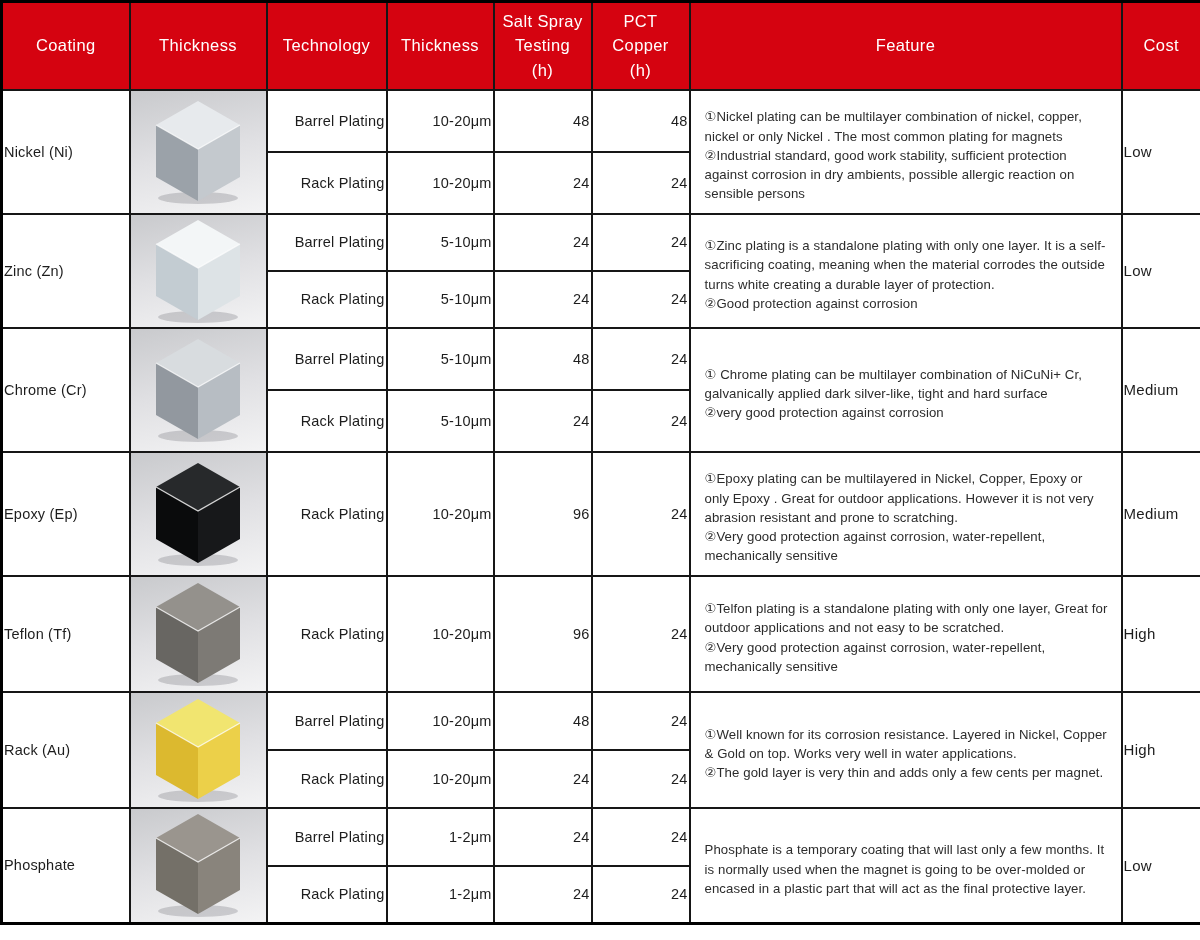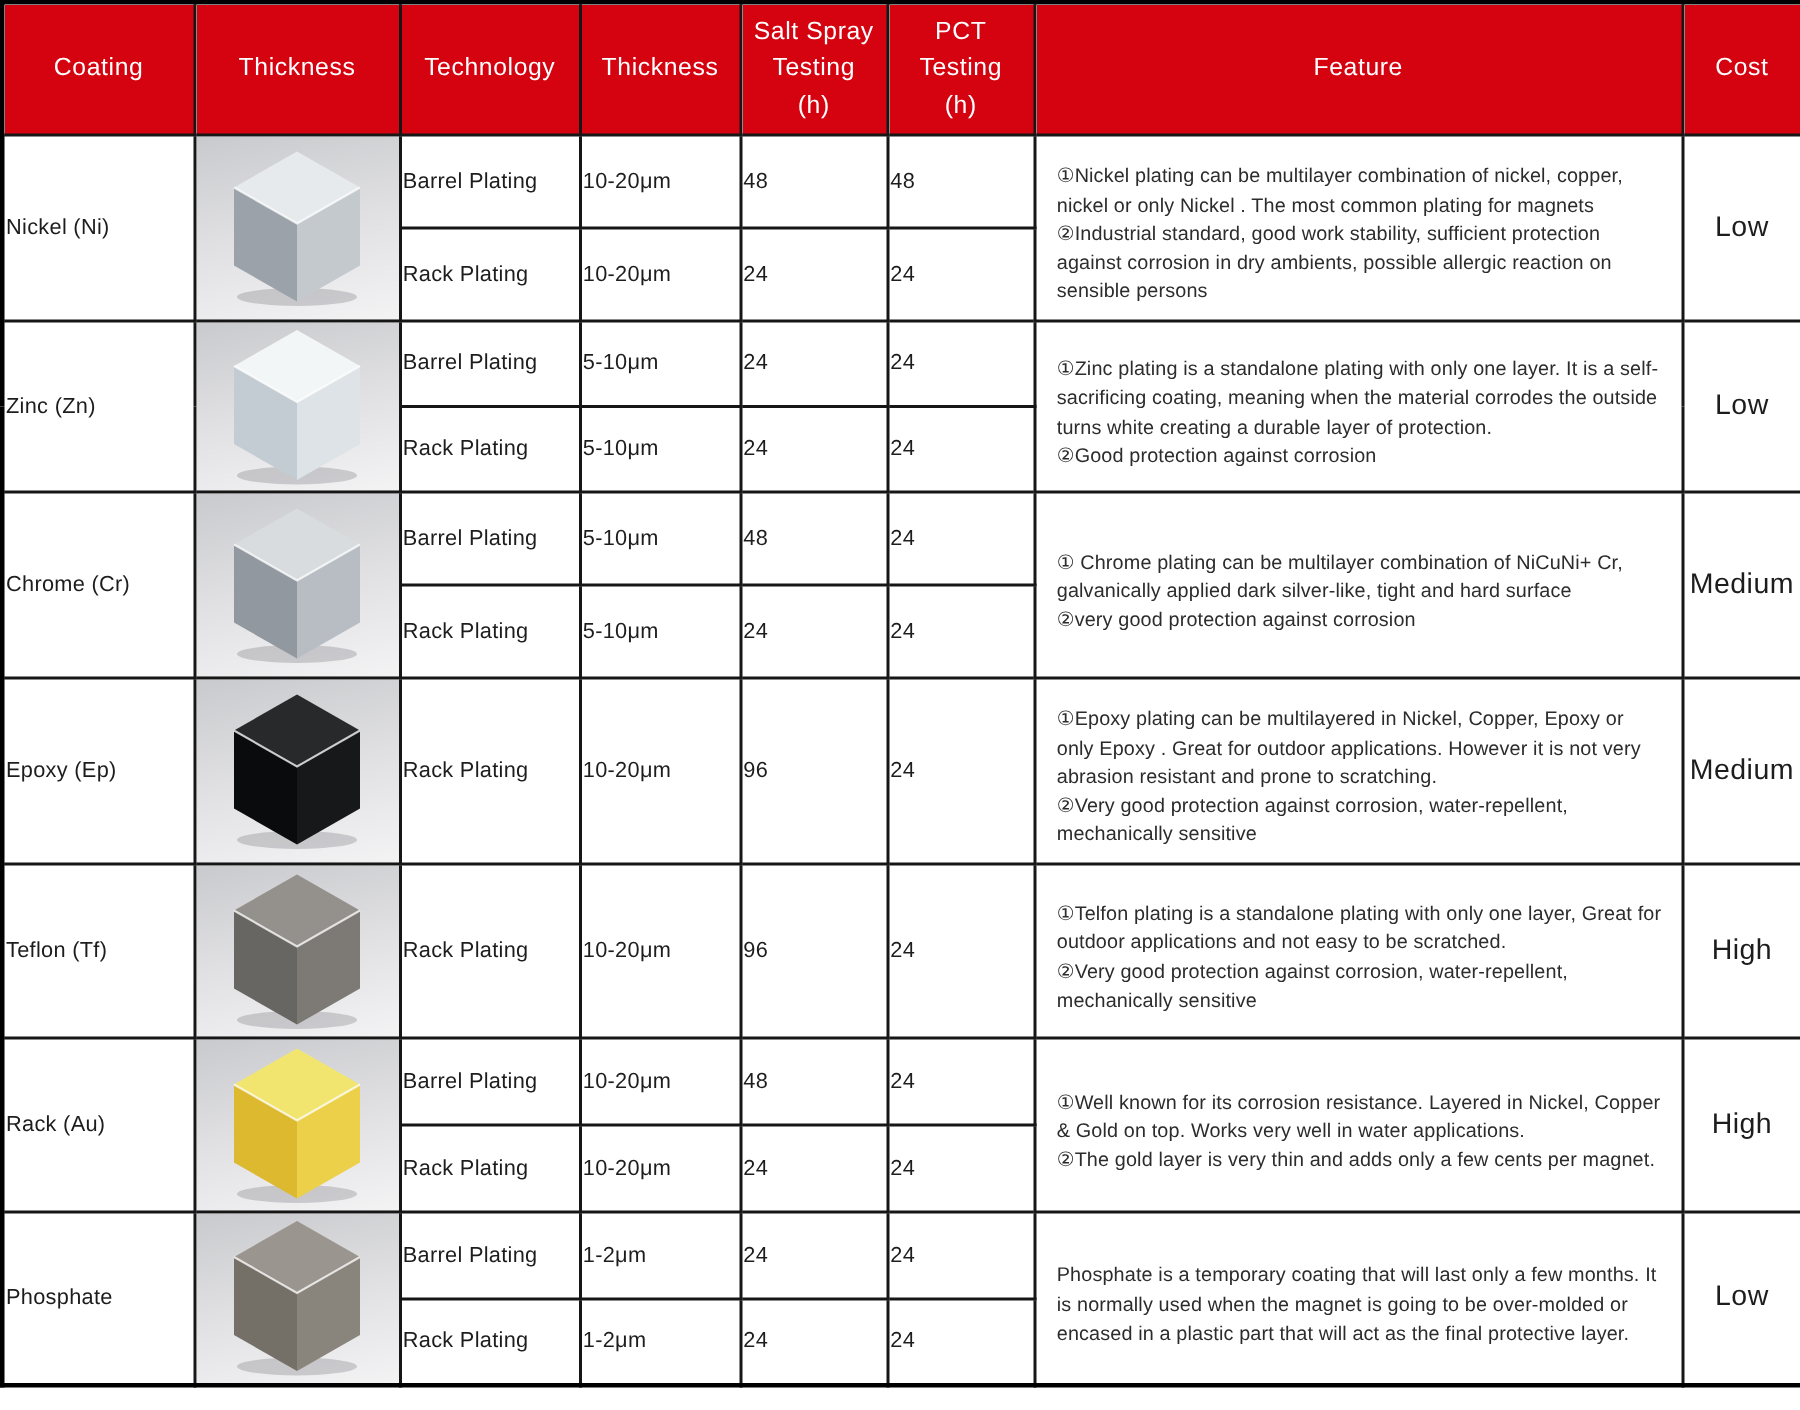--- a/index.html
+++ b/index.html
@@ -32,31 +32,31 @@
     padding:0;
     text-align:center;
     background:linear-gradient(168deg,#c9cacd 0%,#e0e0e3 50%,#f3f3f4 100%);
   }
   svg.cube{display:inline-block;vertical-align:middle;}
   .f-top{fill:var(--ct,#ddd);}
   .f-left{fill:var(--cl,#999);}
   .f-right{fill:var(--cr,#bbb);}
   .cube-shadow{fill:rgba(55,55,65,.20);}
   .edge{stroke:rgba(255,255,255,.75);stroke-width:1.4;fill:none;}
-  td.tech,td.thick,td.num{text-align:left;font-size:14.5px;color:#1d1d1d;letter-spacing:.2px;}
+  td.tech,td.thick,td.num{text-align:right;font-size:14.5px;color:#1d1d1d;letter-spacing:.2px;}
   td.feature{
     text-align:left;
     font-size:13.2px;
     line-height:1.46;
     color:#2c2c2c;
     padding:13px 12px 5px 14px;
     white-space:pre-line;
     letter-spacing:.1px;
   }
-  td.cost{text-align:center;font-size:19px;color:#1d1d1d;letter-spacing:.3px;}
+  td.cost{font-size:15px;color:#1d1d1d;letter-spacing:.3px;}
   tr.h57{height:57px;}
   tr.h58{height:58px;}
   tr.h62{height:62px;}
   tr.h116{height:116px;}
   tr.h124{height:124px;}
 </style>
 </head>
 <body>
 
 <div class="page">
@@ -73,21 +73,21 @@
   </colgroup>
   <thead>
     <tr>
       <th>Coating</th>
       <th>Thickness</th>
       <th>Technology</th>
       <th>Thickness</th>
       <th>Salt Spray
 Testing
 (h)</th>
-      <th>PCT Testing
+      <th>PCT Copper
 (h)</th>
       <th>Feature</th>
       <th>Cost</th>
     </tr>
   </thead>
   <tbody>
 
     <tr class="h62">
       <td class="coating" rowspan="2">Nickel (Ni)</td>
       <td class="appearance" rowspan="2">

